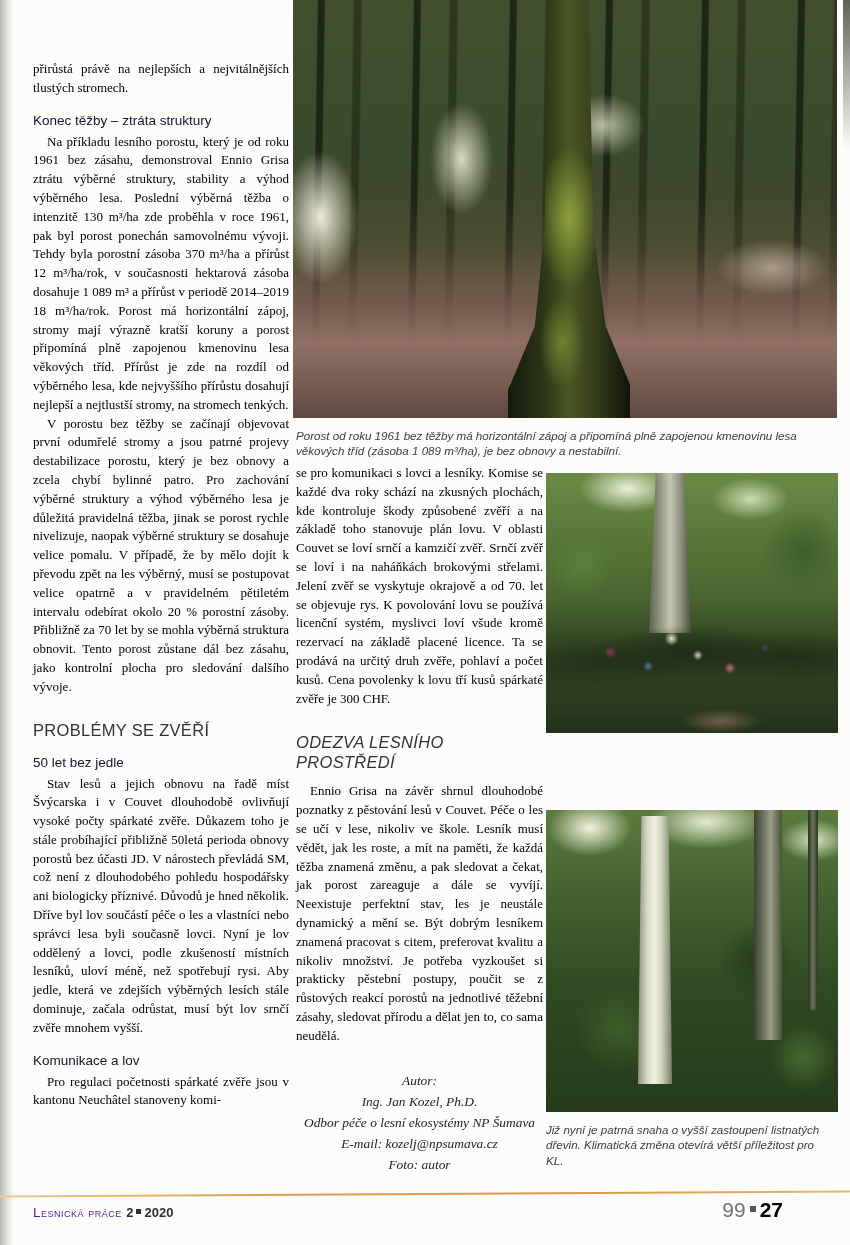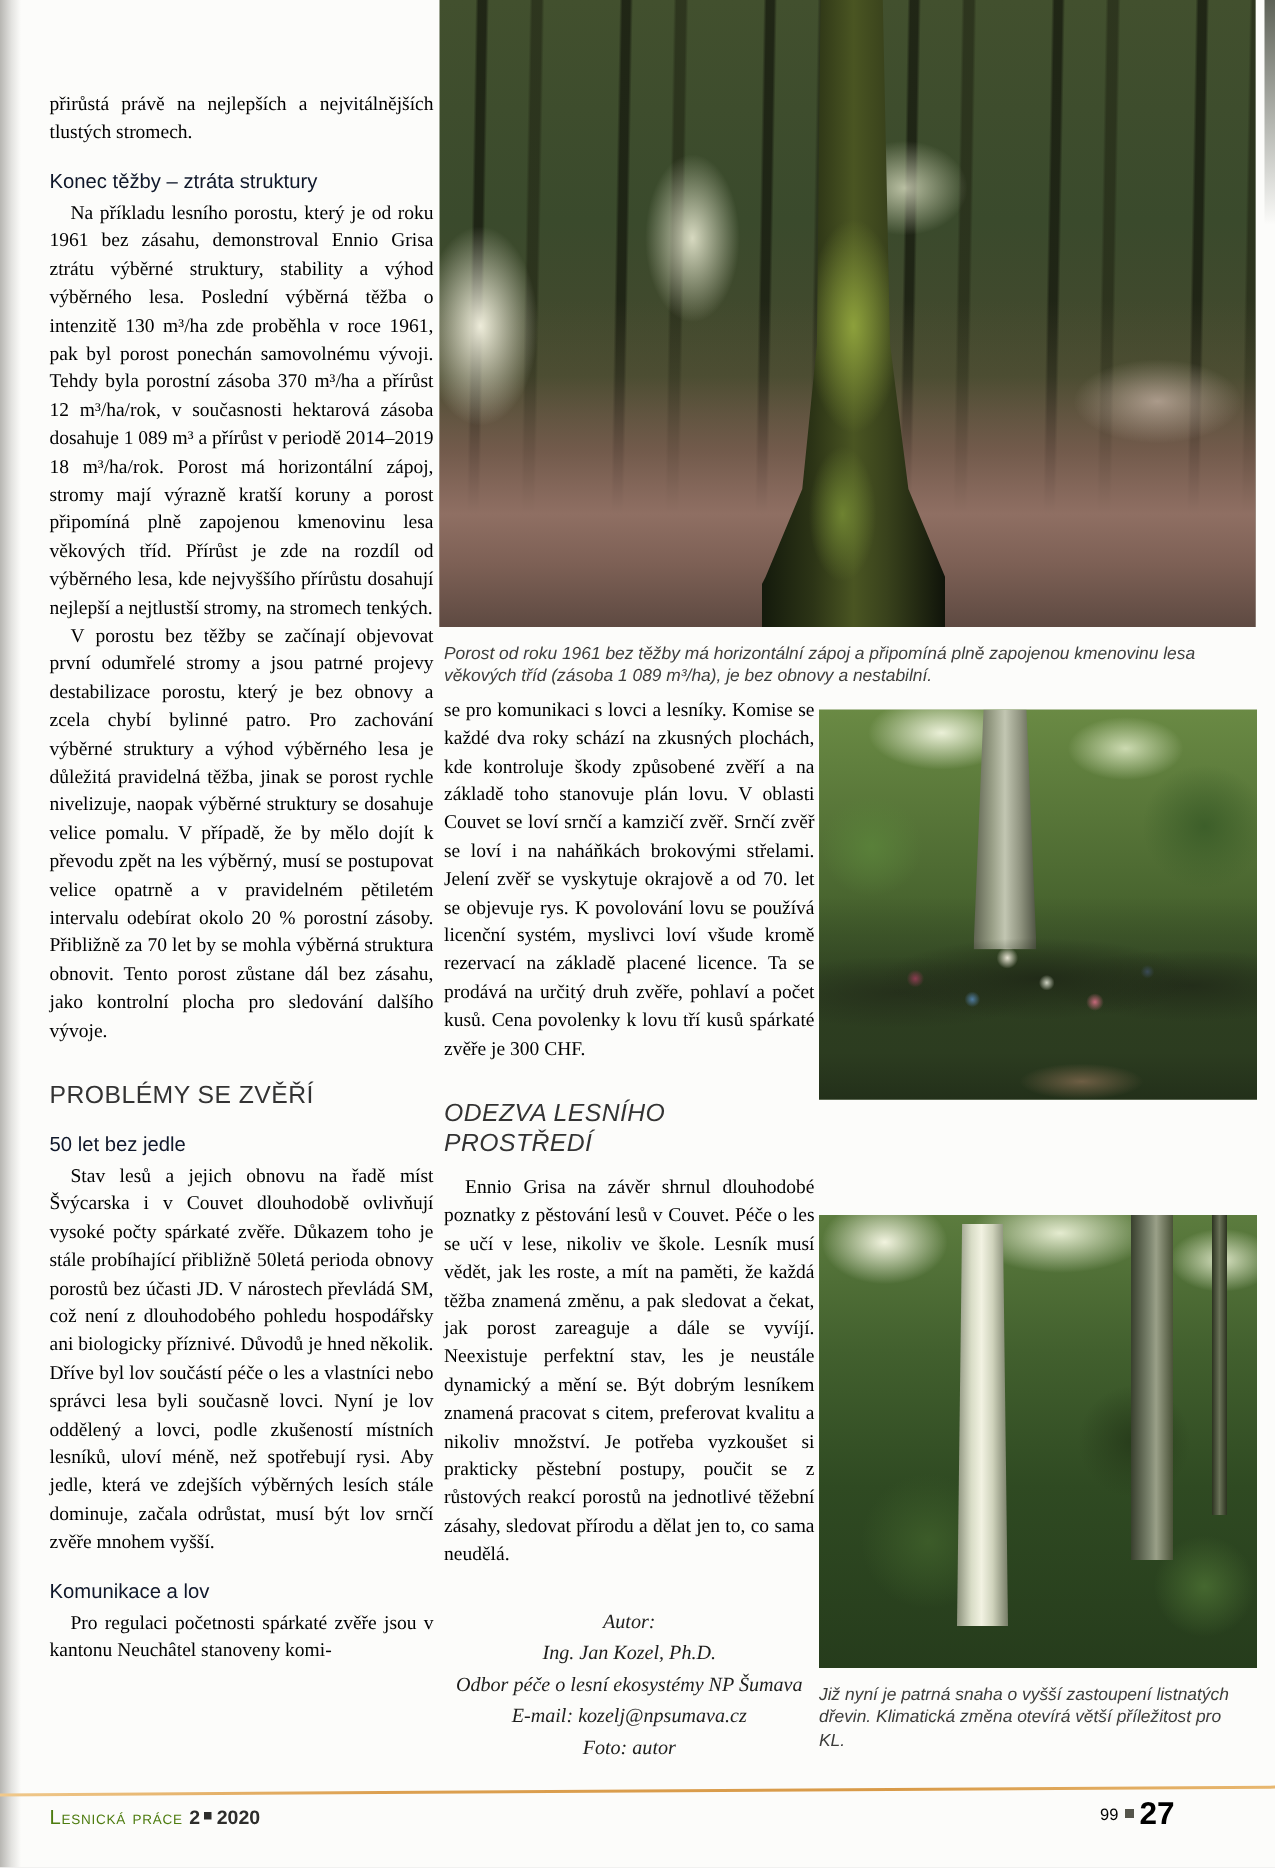--- a/index.html
+++ b/index.html
@@ -90,25 +90,25 @@
   .gray-trunk{position:absolute;left:208px;top:0;width:28px;height:230px;
     background:linear-gradient(90deg,#39402e 0%,#7e8670 45%,#9aa088 60%,#4a5238 100%);}
   .thin-trunk{position:absolute;left:262px;top:0;width:10px;height:200px;
     background:linear-gradient(90deg,#2c3320,#6a7258,#2c3320);}
 
   
   .footer-rule{position:absolute;left:-4px;top:1193px;width:860px;height:2px;
     background:linear-gradient(90deg,#f0c98c,#dca050 30%,#d89a48 70%,#e8b870);
     transform:rotate(-.35deg);}
   .footer-left{position:absolute;left:33px;top:1203px;font-family:"Liberation Sans",sans-serif;}
-  .journal{font-variant:small-caps;letter-spacing:.5px;color:#4d7c0f;font-size:13.5px;}
+  .journal{font-variant:small-caps;letter-spacing:.5px;color:#4c1d95;font-size:13.5px;}
   .issue,.year{color:#2d2d2b;font-weight:bold;font-size:13px;}
   .sq{display:inline-block;width:5px;height:5px;background:#2d2d2b;margin:0 3px 2px 3px;vertical-align:middle;}
   .footer-right{position:absolute;right:67px;top:1198px;font-family:"Liberation Sans",sans-serif;}
-  .folio-gray{color:#000000;font-size:11px;vertical-align:middle;}
+  .folio-gray{color:#737373;font-size:21px;vertical-align:middle;}
   .footer-right .sq{width:6px;height:6px;background:#55554b;margin:0 4px 3px 4px;}
   .page-num{color:#000000;font-size:21px;font-weight:bold;vertical-align:middle;}
 </style>
 </head>
 <body>
 
 <div class="page">
 
   <div class="scan-edge"></div>
   <div class="corner-sliver"></div>

